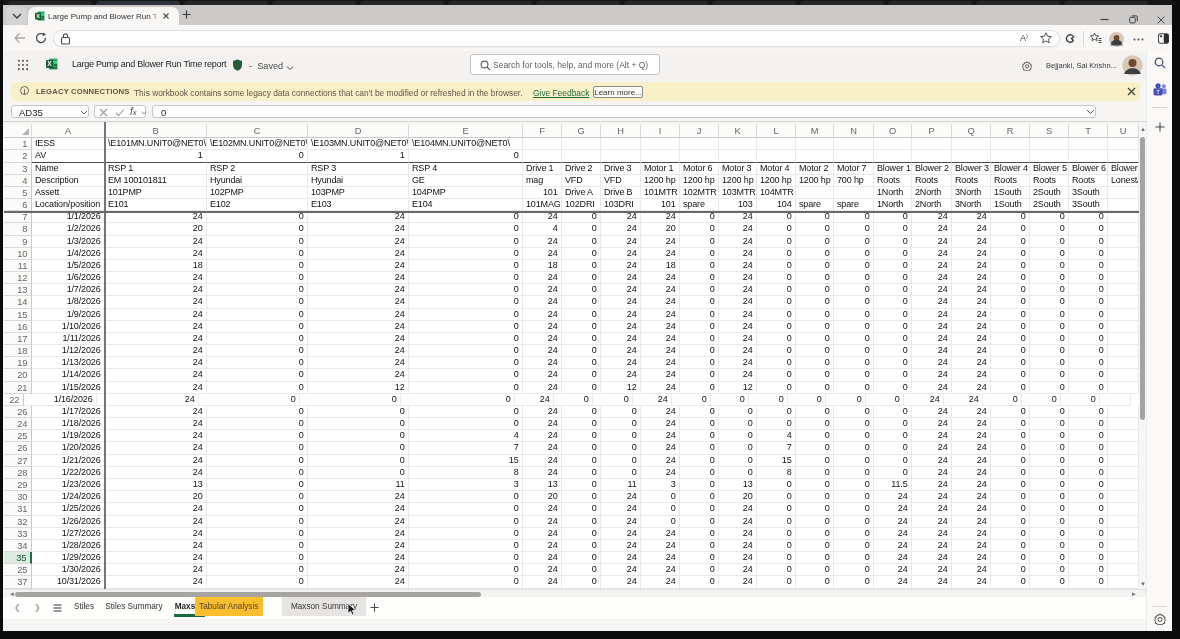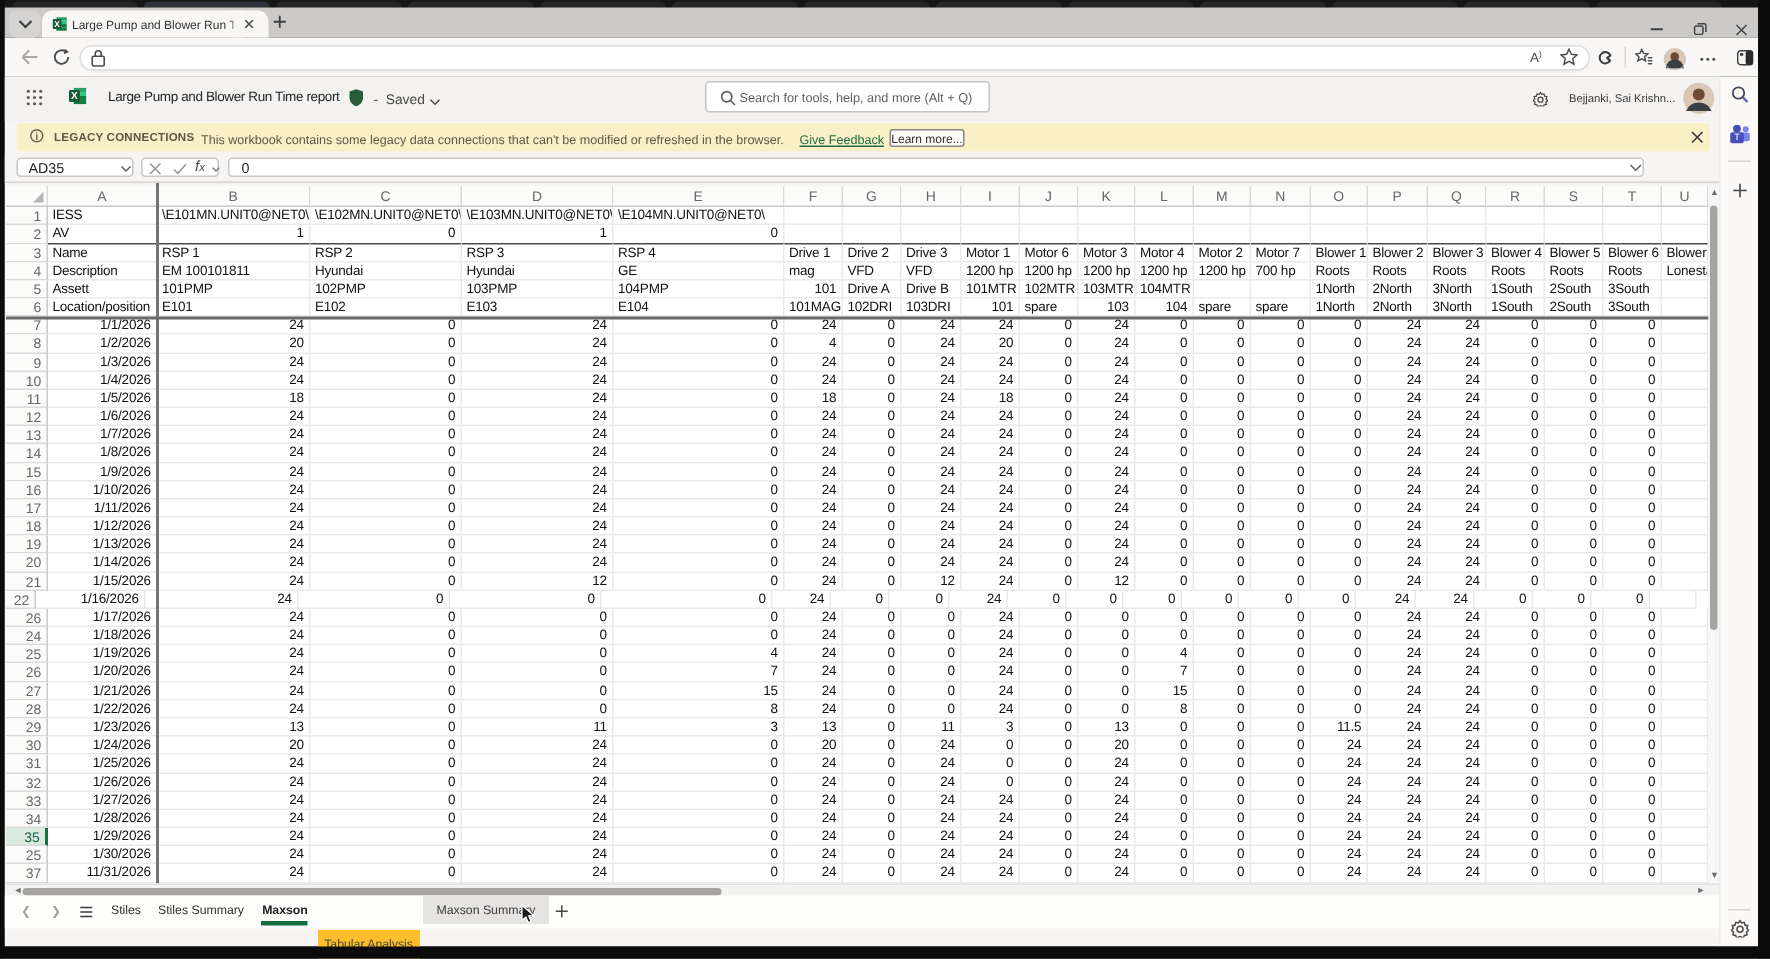--- a/index.html
+++ b/index.html
@@ -72,21 +72,21 @@
 #vscroll { left:1139px; top:124.0px; width:7px; height:465px; background:#f6f6f6; }
 #vthumb { position:absolute; left:1px; top:13px; width:5px; height:283px; background:#a6a4a2; border-radius:2.5px; }
 #hscroll { left:4px; top:589px; width:1142px; height:8px; background:#f3f3f2; border-top:1px solid #e2e2e2; }
 #hthumb { position:absolute; left:11px; top:1.5px; width:466px; height:5px; background:#a6a4a2; border-radius:2.5px; }
 .sarr { position:absolute; font-size:6px; color:#6e6e6e; }
 
 
 #sheetbar { left:3px; top:597px; width:1143px; height:21.5px; background:#fdfdfc; }
 #sheetbar .nav { position:absolute; top:5.5px; font-size:8px; color:#a2a2a2; }
 .stab { position:absolute; top:0; height:19px; font-size:8.2px; color:#323130; line-height:19px; text-align:center; }
-#tabyellow { left:209px; width:67.5px; background:#fcbe2d; color:#4a4433;margin-top:23px; }
+#tabyellow { left:192px; width:67.5px; background:#fcbe2d; color:#4a4433; }
 #tabhover { left:279px; width:84px; background:#e5e4e3; color:#3b3a39; }
 #maxline { position:absolute; left:171px; top:17.2px; width:31px; height:2.8px; background:#156c3d; }
 
 #statusbar { left:3px; top:618.5px; width:1143px; height:12.5px; background:#fcfcfb; border-top:1px solid #e1e1e0; }
 #statusbar .wbs { position:absolute; left:25px; top:2.5px; font-size:7.2px; color:#323130; }
 #statusbar .gf { position:absolute; left:985px; top:3px; font-size:6.9px; color:#a19f9d; }
 #statusbar .zm { position:absolute; top:2px; font-size:8.4px; color:#504f4e; }
 
 
 #sidebar { left:1146px; top:51px; width:26px; height:580px; background:#faf9f8; border-left:1px solid #ececeb; }
@@ -1174,21 +1174,21 @@
         <div class="c cr" style="width:38px">24</div>
         <div class="c cr" style="width:40px">24</div>
         <div class="c cr" style="width:39px">24</div>
         <div class="c cr" style="width:39px">0</div>
         <div class="c cr" style="width:39px">0</div>
         <div class="c cr" style="width:39px">0</div>
         <div class="c cl" style="width:31px"></div>
       </div>
       <div class="grow" style="height:12.18px">
         <div class="rh" style="width:28px">37</div>
-        <div class="c cr" style="width:73px">11/31/2026</div>
+        <div class="c cr" style="width:73px">10/31/2026</div>
         <div class="c cr" style="width:102px">24</div>
         <div class="c cr" style="width:101px">0</div>
         <div class="c cr" style="width:101px">24</div>
         <div class="c cr" style="width:114px">0</div>
         <div class="c cr" style="width:39px">24</div>
         <div class="c cr" style="width:39px">0</div>
         <div class="c cr" style="width:40px">24</div>
         <div class="c cr" style="width:39px">24</div>
         <div class="c cr" style="width:39px">0</div>
         <div class="c cr" style="width:38px">24</div>

